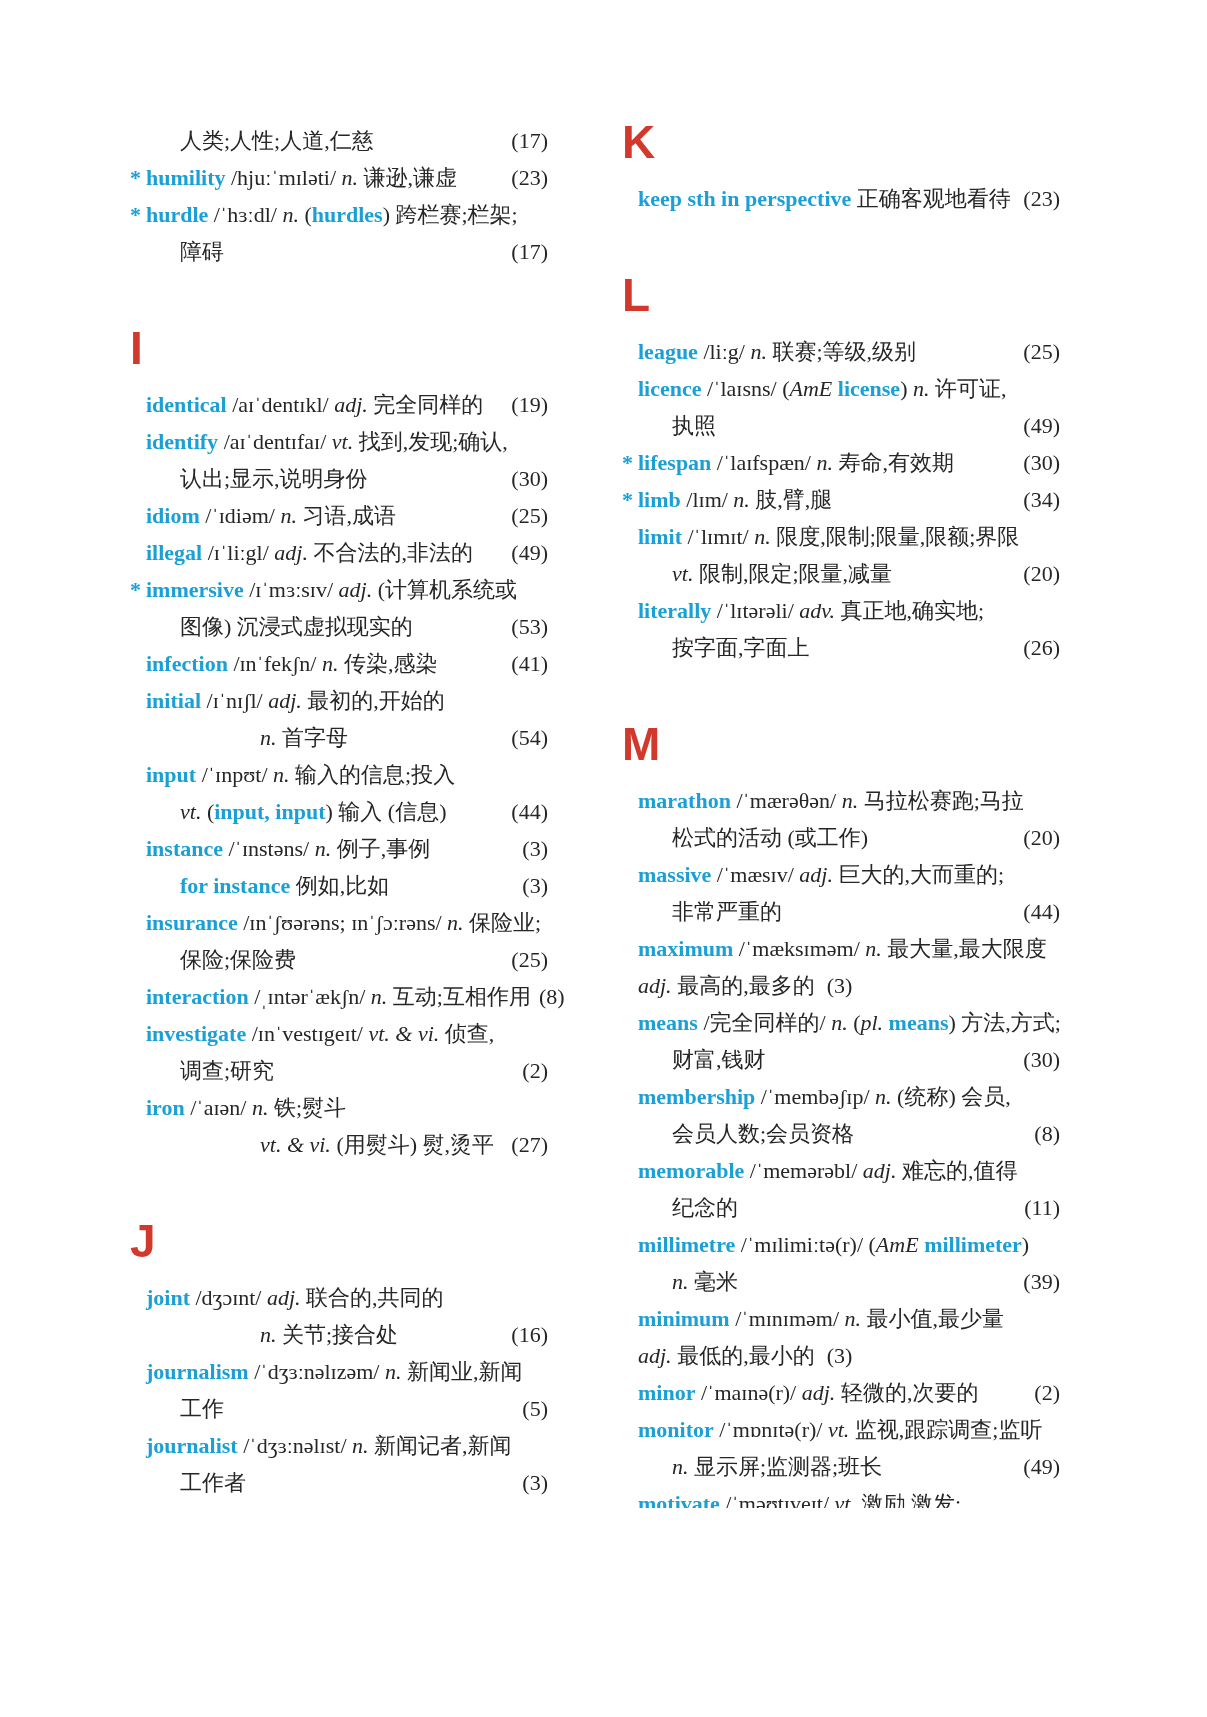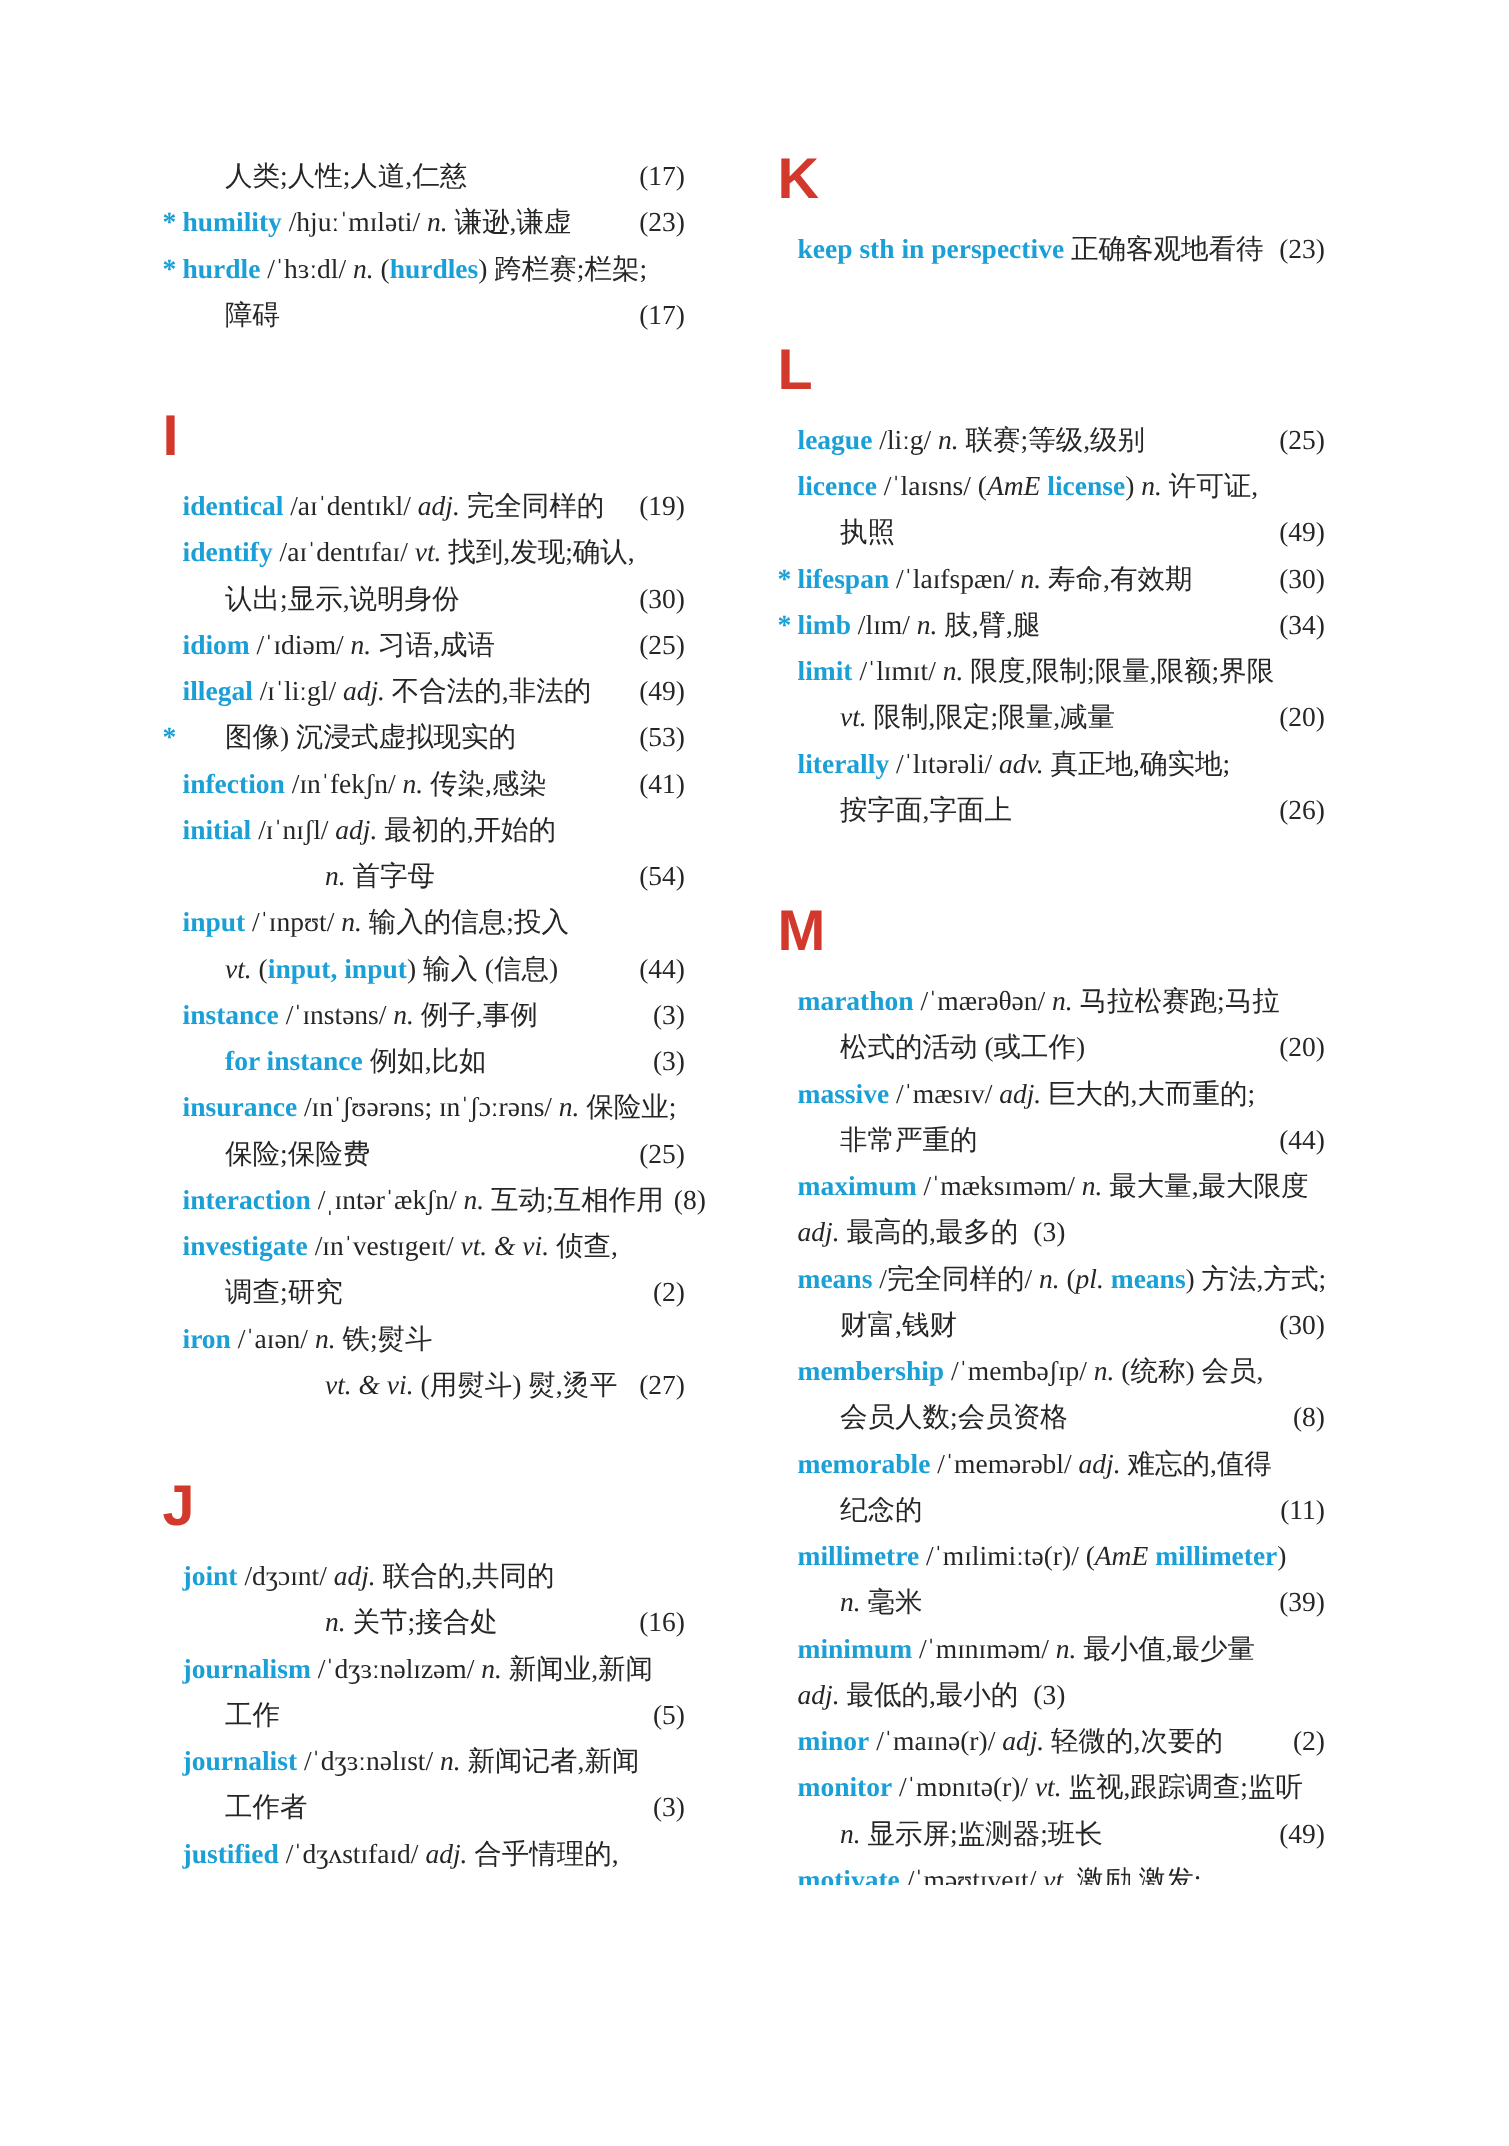--- a/index.html
+++ b/index.html
@@ -104,20 +104,21 @@
       </div>
       <div class="entry">
         <div class="line">
           <span class="txt"><span class="hw">illegal</span><span class=""> /ɪˈliːgl/ </span><span class="pos">adj.</span><span class=""> 不合法的,非法的</span></span>
           <span class="num">(49)</span>
         </div>
       </div>
       <div class="entry">
         <div class="line">
           <span class="star">*</span>
+          <span class="txt"><span class="hw">immersive</span><span class=""> /ɪˈmɜːsɪv/ </span><span class="pos">adj.</span><span class=""> (计算机系统或</span></span>
         </div>
         <div class="line cont">
           <span class="txt"><span class="">图像) 沉浸式虚拟现实的</span></span>
           <span class="num">(53)</span>
         </div>
       </div>
       <div class="entry">
         <div class="line">
           <span class="txt"><span class="hw">infection</span><span class=""> /ɪnˈfekʃn/ </span><span class="pos">n.</span><span class=""> 传染,感染</span></span>
           <span class="num">(41)</span>

